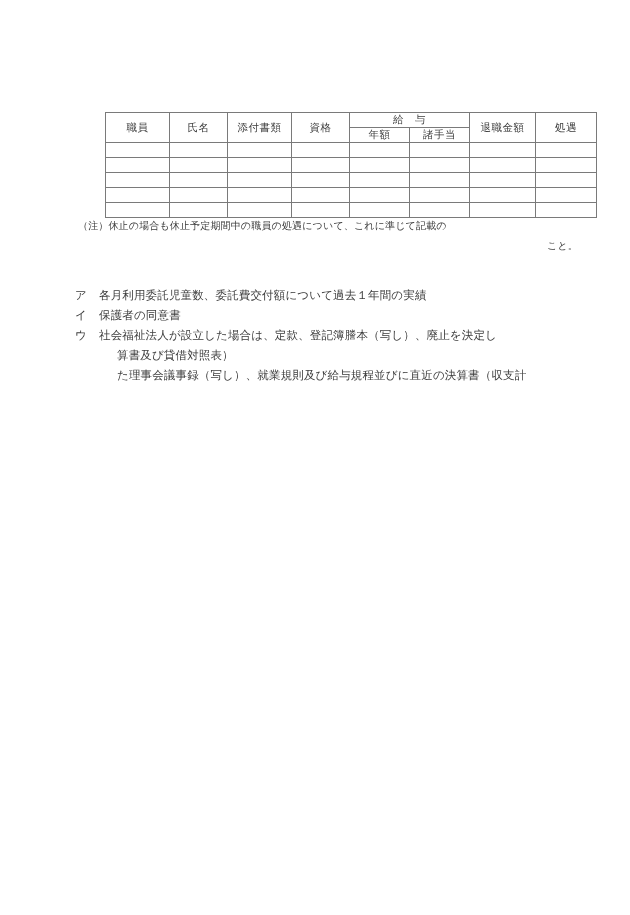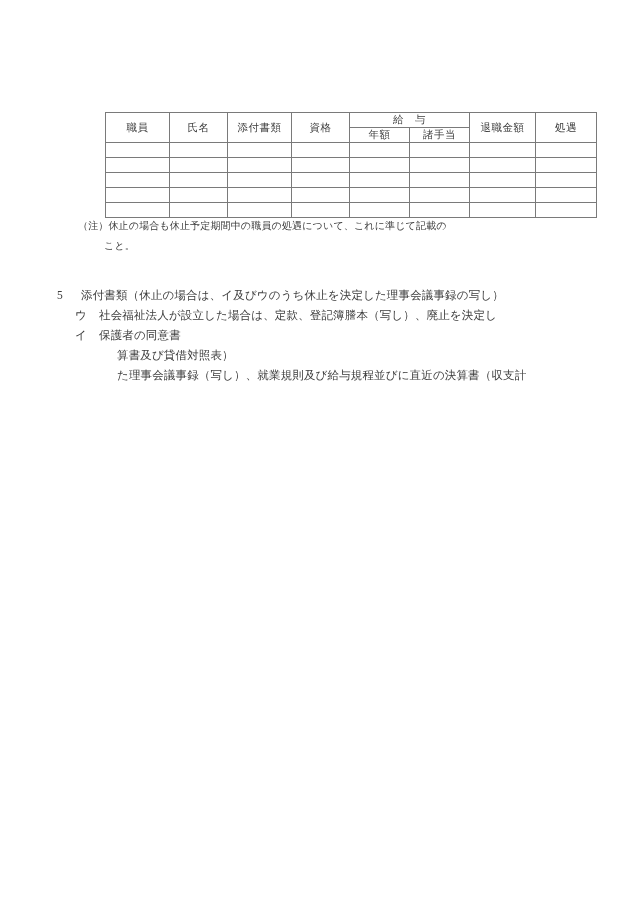--- a/index.html
+++ b/index.html
@@ -96,20 +96,21 @@
     top: 216px;
     width: 500px;
     font-size: 10px;
     line-height: 20px;
     letter-spacing: 0.15px;
     color: #3c3c3c;
   }
   .table-note .note-l2 {
     display: block;
     padding-left: 26px;
+    text-align: right;
   }
 
   
   .section-5 {
     position: absolute;
     left: 57px;
     top: 285px;
     width: 525px;
     font-size: 11.5px;
     line-height: 20px;
@@ -223,23 +224,23 @@
       </tbody>
     </table>
   </div>
 
   <div class="table-note">
     <span>（注）休止の場合も休止予定期間中の職員の処遇について、これに準じて記載の</span>
     <span class="note-l2">こと。</span>
   </div>
 
   <div class="section-5">
-    <div class="s5-head"><span class="heading-num">5</span><span>添付書類（休止の場合は、イ及びウのうち休止を決定した理事会議事録の写し）</span></div>
-
+
+    <div class="s5-item"><span class="marker">ア</span><span>各月利用委託児童数、委託費交付額について過去１年間の実績</span></div>
+
+    <div class="s5-item"><span class="marker">イ</span><span>保護者の同意書</span></div>
 
     <div class="s5-item"><span class="marker">ウ</span><span>社会福祉法人が設立した場合は、定款、登記簿謄本（写し）、廃止を決定し</span></div>
-
-    <div class="s5-item"><span class="marker">イ</span><span>保護者の同意書</span></div>
     <div class="s5-cont">算書及び貸借対照表）</div>
     <div class="s5-cont">た理事会議事録（写し）、就業規則及び給与規程並びに直近の決算書（収支計</div>
   </div>
 
 </div>
 
 </body></html>

